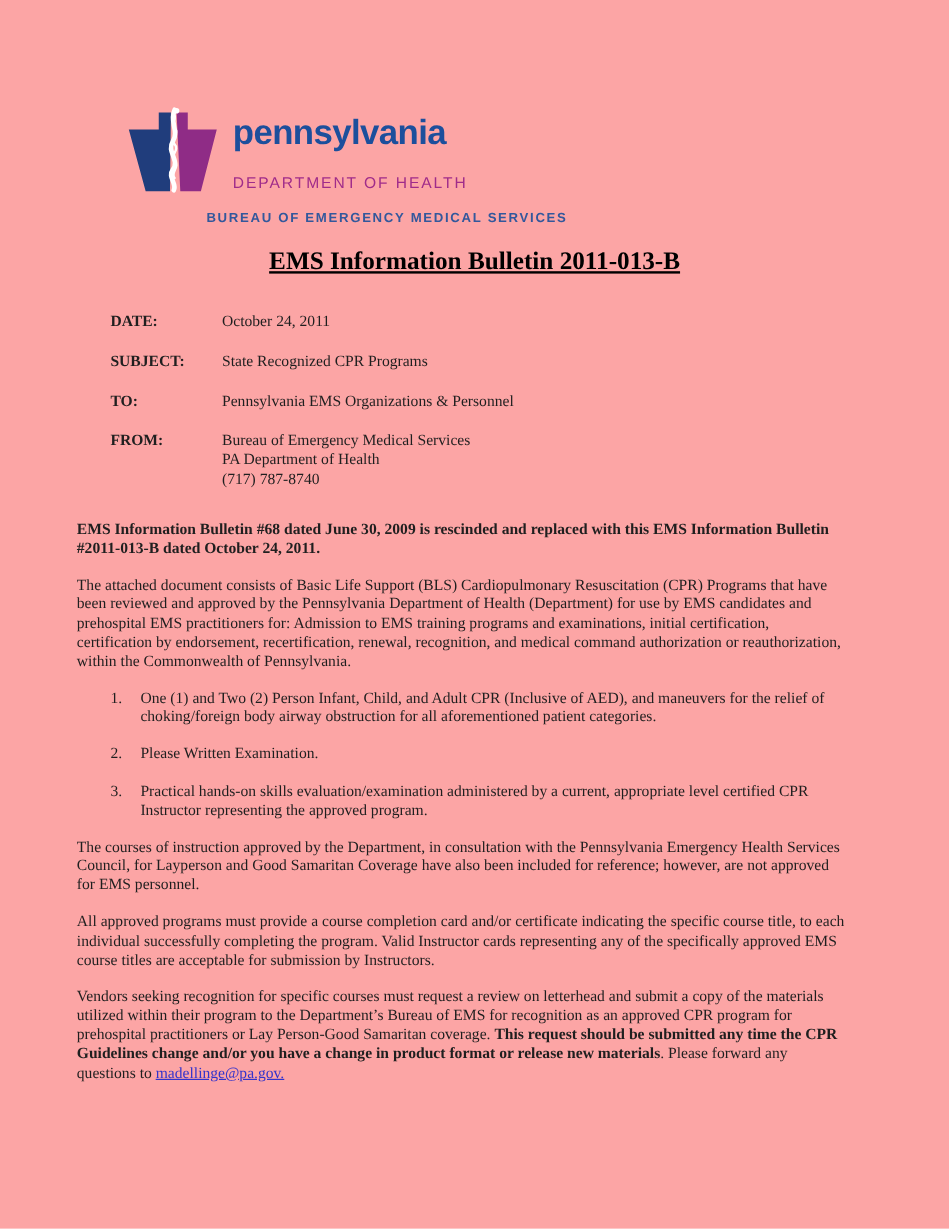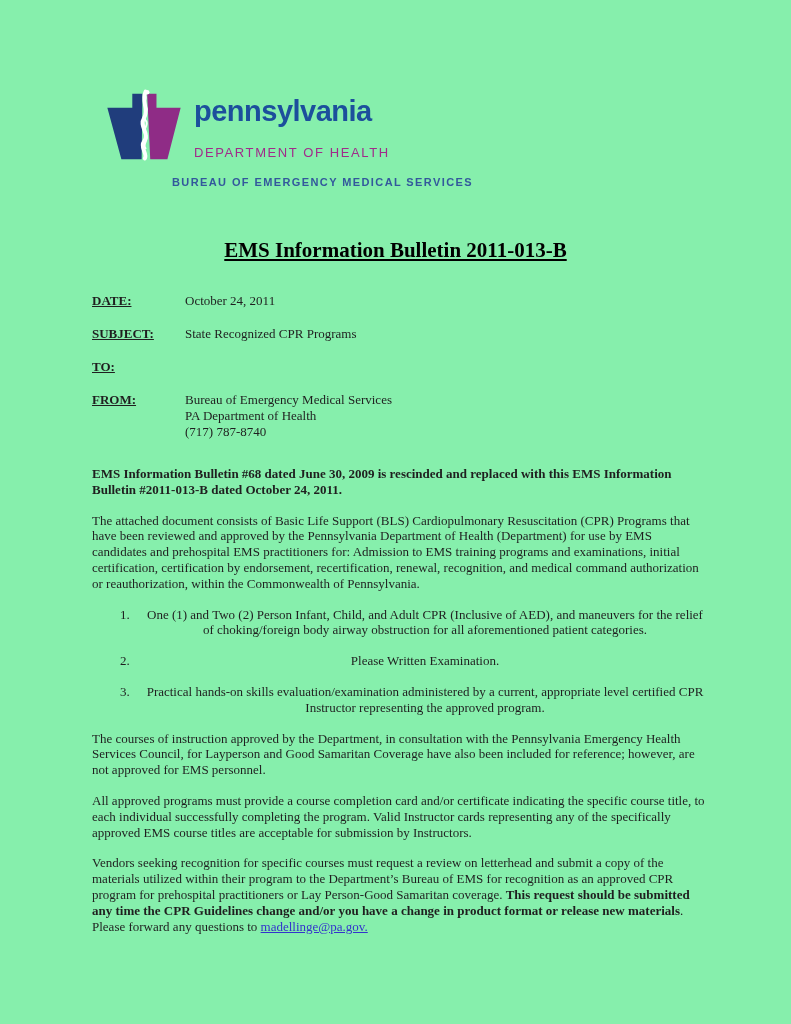--- a/index.html
+++ b/index.html
@@ -15,21 +15,21 @@
   html,body{background:#ffffff;}
   body{
     font-family:"Liberation Serif","DejaVu Serif",serif;
     color:var(--text-color);
   }
   .doc{
     position:relative;
     width:791px;
     height:1024px;
     margin:0 auto;
-    background:#86efac;
+    background:#fca5a5;
     overflow:hidden;
   }
   
   .logo-block{
     display:flex;
     align-items:flex-start;
     margin:88px 0 0 105px;
   }
   .keystone{width:78px;height:74px;flex:0 0 auto;}
   .keystone .half-left{fill:var(--keystone-blue);}
@@ -57,54 +57,54 @@
   .bureau-line{
     margin:14px 0 0 172px;
     font-family:"Liberation Sans","DejaVu Sans",sans-serif;
     font-size:11px;
     font-weight:bold;
     letter-spacing:1.4px;
     color:var(--bureau-blue);
   }
   
   .title{
-    margin-top:50px;
+    margin-top:17px;
     text-align:center;
     font-size:21px;
     font-weight:bold;
     text-decoration:underline;
     color:#000;
   }
   
   .meta{
     margin:30px 88px 0 92px;
     font-size:13px;
     line-height:16px;
   }
   .meta-row{display:flex;margin-bottom:17px;}
-  .meta-label{width:93px;font-weight:bold;flex:0 0 auto;text-decoration:underline;}
+  .meta-label{width:93px;font-weight:bold;flex:0 0 auto;}
   .meta-value div{margin:0;}
   
   .body-text{
-    margin:26px 86px 0 92px;
+    margin:26px 86px 0 64px;
     font-size:13px;
     line-height:15.8px;
   }
   .para{margin-bottom:15px;}
   .para.bold{font-weight:bold;}
   ol.bulletin-list{
     list-style:none;
     margin:0 0 15px 28px;
   }
   ol.bulletin-list li{
     display:flex;
     margin-bottom:15px;
   }
   .li-num{width:25px;flex:0 0 auto;}
-  .li-text{flex:1 1 auto;text-align:center;}
+  .li-text{flex:1 1 auto;}
   .email-link{
     color:var(--link-blue);
     text-decoration:underline;
     cursor:pointer;
   }
 </style>
 </head>
 <body>
 
 <div class="doc">
@@ -134,20 +134,23 @@
         </div>
     </div>
     <div class="meta-row">
       <div class="meta-label">SUBJECT:</div>
       <div class="meta-value">
           <div>State Recognized CPR Programs</div>
         </div>
     </div>
     <div class="meta-row">
       <div class="meta-label">TO:</div>
+      <div class="meta-value">
+          <div>Pennsylvania EMS Organizations &amp; Personnel</div>
+        </div>
     </div>
     <div class="meta-row">
       <div class="meta-label">FROM:</div>
       <div class="meta-value">
         <div>Bureau of Emergency Medical Services</div>
         <div>PA Department of Health</div>
         <div>(717) 787-8740</div>
       </div>
     </div>
   </div>

